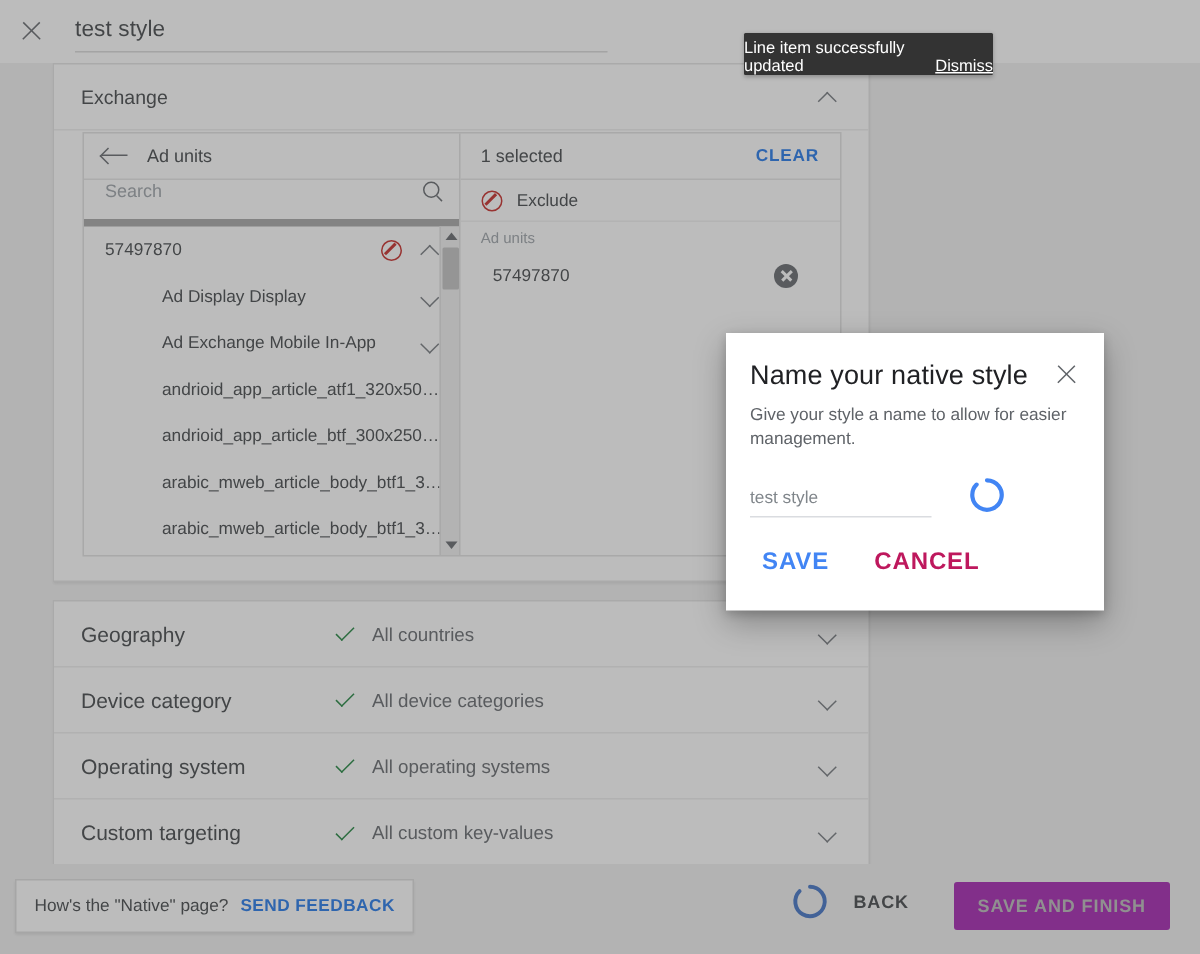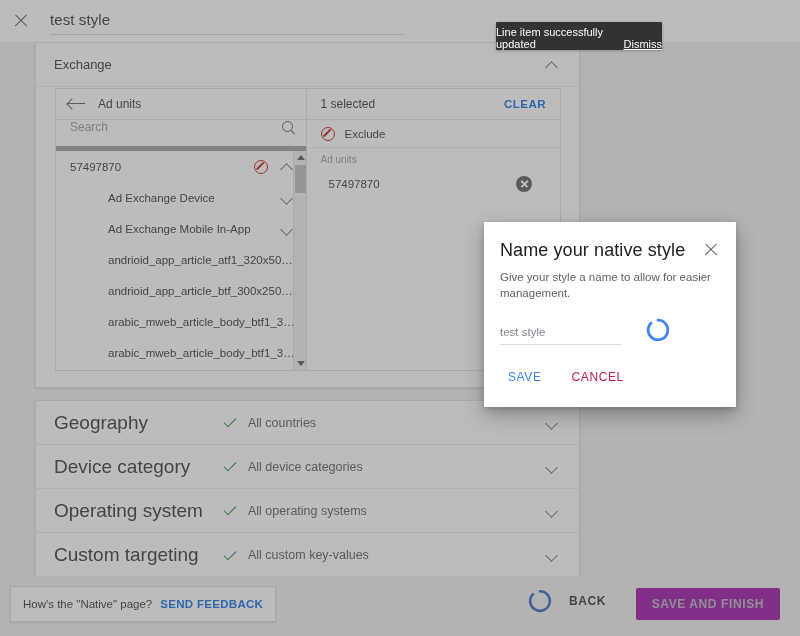--- a/index.html
+++ b/index.html
@@ -190,21 +190,21 @@
   .x-circle::before { transform: rotate(45deg); }
   .x-circle::after { transform: rotate(-45deg); }
 
   
   .targ-row {
     height: 44px; display: flex; align-items: center;
     padding: 0 18px; border-bottom: 1px solid #eeeeee;
     cursor: pointer;
   }
   .targ-row:last-child { border-bottom: none; }
-  .targ-row .tlabel { width: 170px; font-size: 19px; color: #3c4043; }
+  .targ-row .tlabel { width: 170px; font-size: 14px; color: #3c4043; }
   .targ-row .tval { flex: 1; font-size: 12.5px; color: #5f6368; display: flex; align-items: center; }
   .check {
     width: 13px; height: 9px; margin-right: 11px; position: relative; flex: none;
   }
   .check::before {
     content: ""; position: absolute; left: 0; top: 0px;
     width: 11px; height: 5px;
     border-left: 1.8px solid #188038; border-bottom: 1.8px solid #188038;
     transform: rotate(-45deg);
   }
@@ -302,21 +302,21 @@
     outline: none; font-size: 11.5px; color: #80868b;
     padding-bottom: 6px; background: transparent;
     font-family: "Liberation Sans", sans-serif;
   }
   .dlg-spin { margin-left: 24px; margin-bottom: 2px; }
   .dlg-actions {
     position: absolute; left: 0; bottom: 16px; width: 100%;
     display: flex; align-items: center; padding-left: 16px; gap: 14px;
   }
   .dlg-btn {
-    font-size: 12px; font-weight: 400; letter-spacing: .6px;
+    font-size: 16px; font-weight: 700; letter-spacing: .6px;
     background: transparent; border: none; cursor: pointer;
     padding: 7px 8px; border-radius: 2px;
     font-family: "Liberation Sans", sans-serif;
   }
   .dlg-btn.primary { color: #4285f4; }
   .dlg-btn.secondary { color: #be185d; }
 
   
   .x-ico { width: 16px; height: 16px; position: relative; }
   .x-ico::before, .x-ico::after {
@@ -361,21 +361,21 @@
             <span class="mag"></span>
           </div>
 
           <div class="unit-list" id="unit-list">
               <div class="unit-row">
                 <span class="uname">57497870</span>
                 <span class="block-icon"></span>
                 <span class="chev up"></span>
               </div>
               <div class="unit-row indent">
-                <span class="uname">Ad Exchange Device</span>
+                <span class="uname">Ad Display Display</span>
                 <span class="chev"></span>
               </div>
               <div class="unit-row indent">
                 <span class="uname">Ad Exchange Mobile In-App</span>
                 <span class="chev"></span>
               </div>
               <div class="unit-row indent">
                 <span class="uname">andrioid_app_article_atf1_320x50_1...</span>
               </div>
               <div class="unit-row indent">

